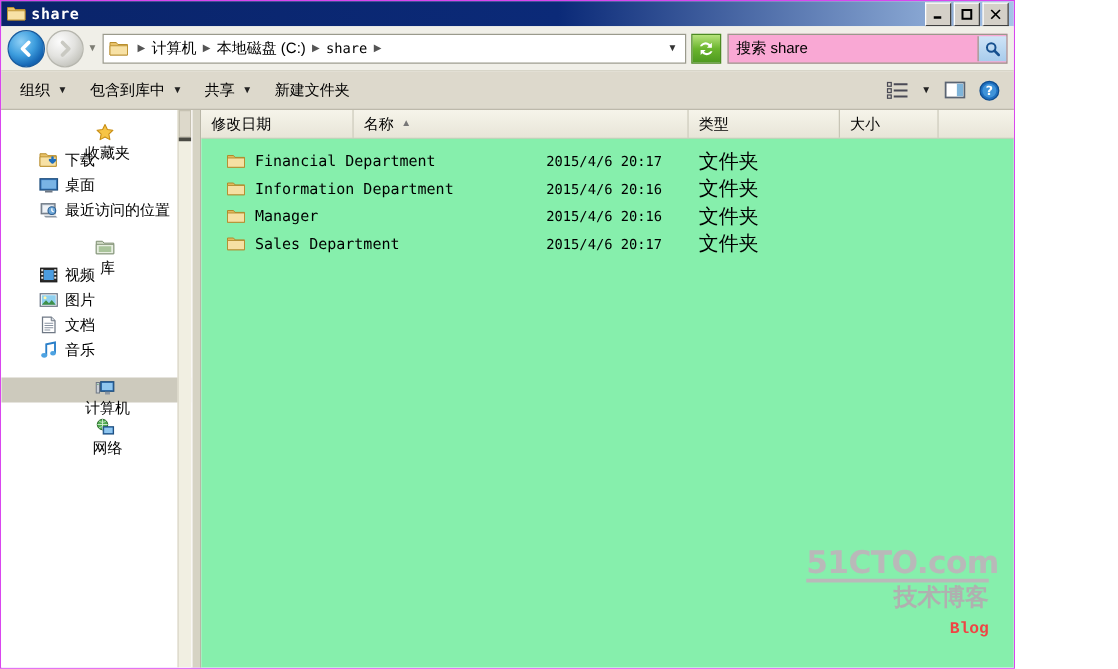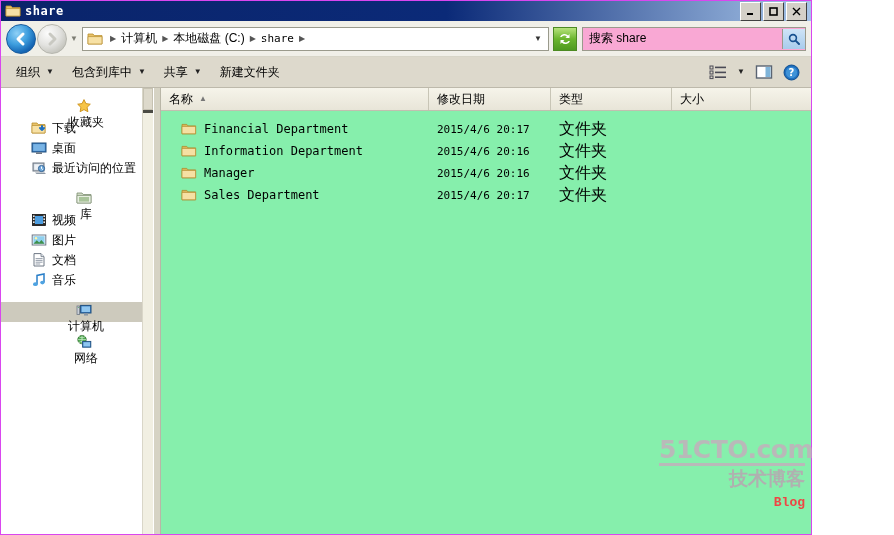--- a/index.html
+++ b/index.html
@@ -224,21 +224,21 @@
     white-space: nowrap;
   }
   .c-type {
     width: 121px; box-sizing: border-box; padding-left: 8px;
     font-size: 16px; color: #000; white-space: nowrap;
   }
   .c-size { width: 79px; }
 
   
   .watermark {
-    position: absolute; right: 6px; bottom: 22px;
+    position: absolute; right: 20px; bottom: 22px;
     width: 146px; text-align: center;
     user-select: none; pointer-events: none;
   }
   .wm-top {
     font-family: "DejaVu Sans", sans-serif;
     font-weight: bold; font-size: 25px; color: #b9b9b9;
     letter-spacing: -0.5px; line-height: 1;
     border-bottom: 3px solid #b9b9b9;
     padding-bottom: 1px;
   }
@@ -528,26 +528,26 @@
         <div class="thumb"></div>
         <div class="thumbline"></div>
       </div>
     </div>
 
     <div class="splitter"></div>
 
     <div class="listpane">
 
       <div class="headerrow">
+        <div class="hcell h-date">
+          <span>修改日期</span>
+        </div>
         <div class="hcell h-name">
           <span>名称</span>
           <span class="sortarrow">▲</span>
-        </div>
-        <div class="hcell h-date">
-          <span>修改日期</span>
         </div>
         <div class="hcell h-type">
           <span>类型</span>
         </div>
         <div class="hcell h-size">
           <span>大小</span>
         </div>
         <div class="hcell h-fill"></div>
       </div>
 

